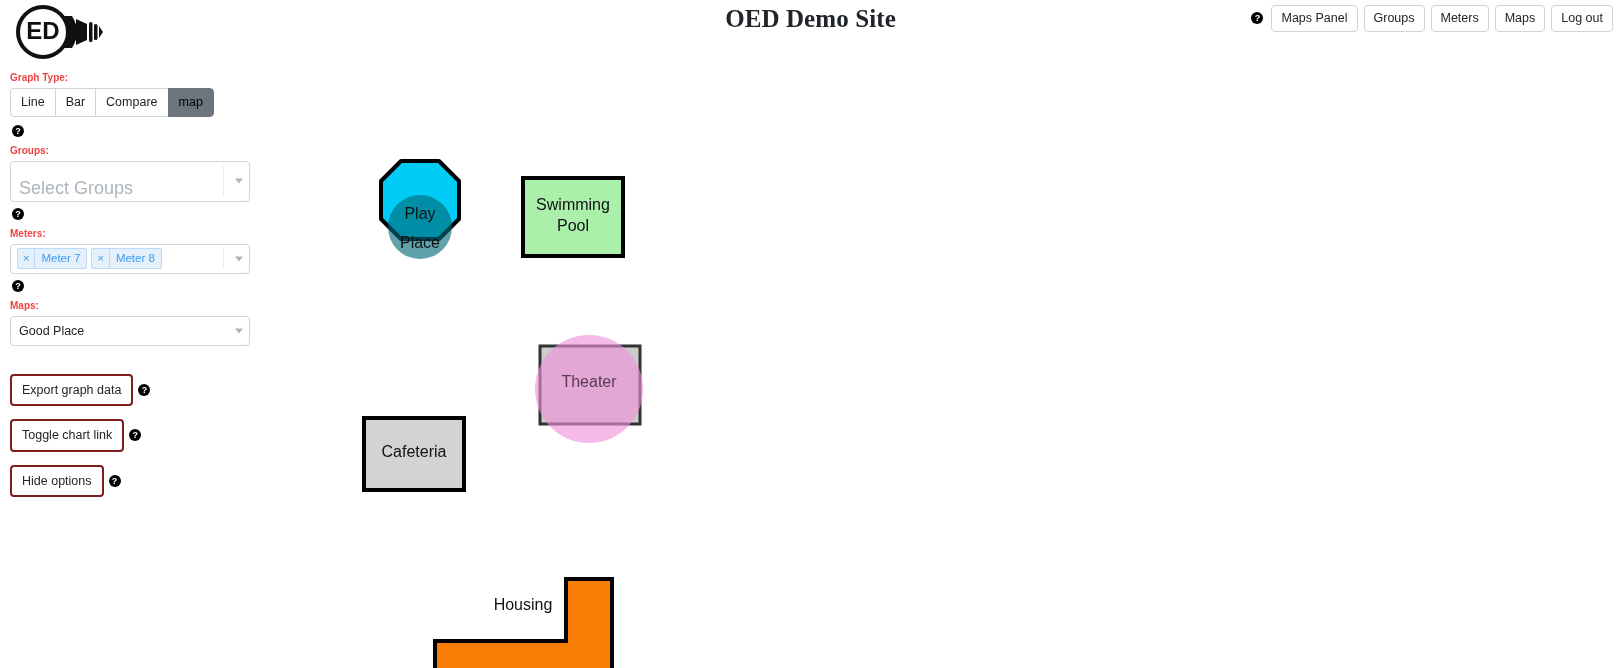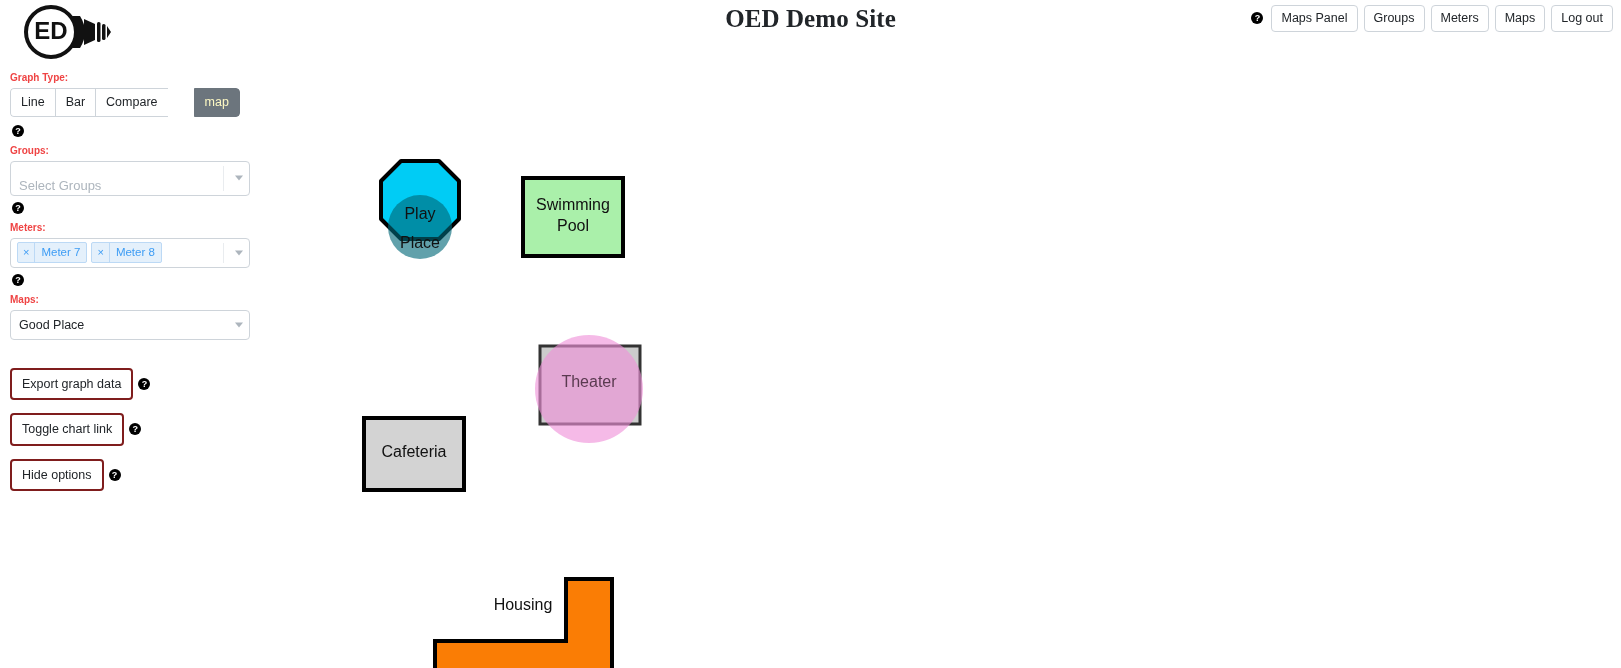--- a/index.html
+++ b/index.html
@@ -15,21 +15,21 @@
   }
 
   
   .header {
     position: relative;
     width: 1621px;
     height: 62px;
   }
   .logo-wrap {
     position: absolute;
-    left: 20px;
+    left: 12px;
     top: 4px;
     width: 96px;
     height: 56px;
   }
   .page-title {
     position: absolute;
     left: 0;
     top: 5px;
     width: 1621px;
     text-align: center;
@@ -103,22 +103,21 @@
     border-bottom-left-radius: 4px;
   }
   .btn-group .gt-btn:last-child {
     border-right: 1px solid #ced4da;
     border-top-right-radius: 4px;
     border-bottom-right-radius: 4px;
   }
   .btn-group .gt-btn.active {
     background: #6c757d;
     border-color: #6c757d;
-    color: #fef9c3;
-    margin-left: 26px;
+    color: #000000;
   }
 
   .help-row { margin: 3px 0 10px 2px; height: 13px; }
 
   
   .help-icon {
     display: inline-block;
     width: 12px;
     height: 12px;
     border-radius: 50%;
@@ -141,21 +140,21 @@
     min-height: 30px;
     border: 1px solid #ced4da;
     border-radius: 4px;
     background: #ffffff;
     display: flex;
     align-items: center;
     padding: 2px 4px;
     cursor: text;
   }
   .select-box .placeholder {
-    font-size: 13px;
+    font-size: 18px;
     color: #adb5bd;
     padding-left: 4px;
     margin-top: 14px;
   }
   .select-box .value-text {
     font-size: 12.5px;
     color: #212529;
     padding-left: 4px;
   }
   .select-sep {

